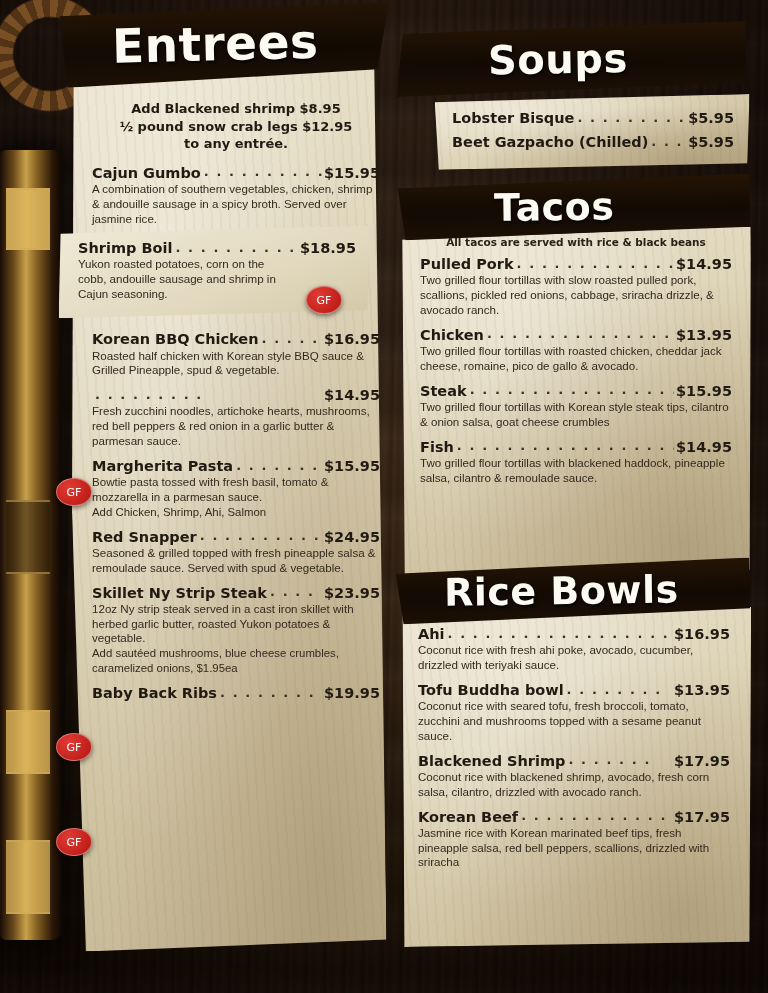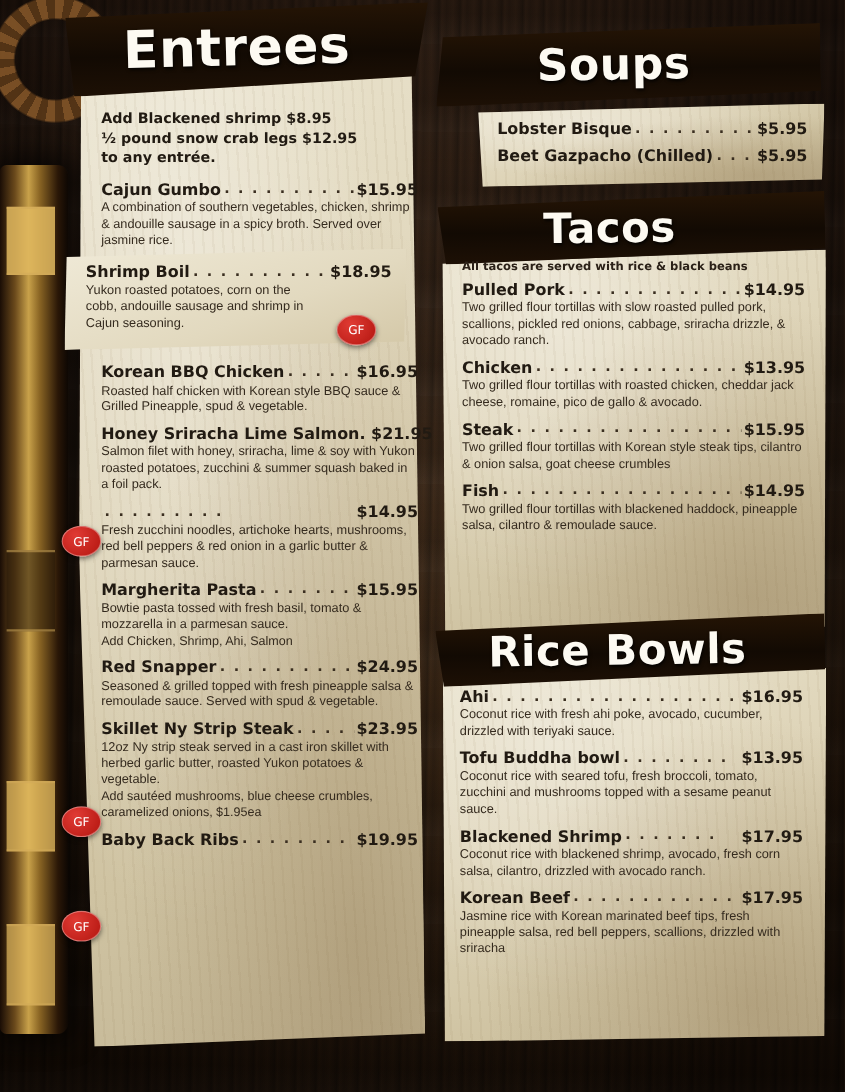--- a/index.html
+++ b/index.html
@@ -139,21 +139,21 @@
   }
   .price{white-space:nowrap;}
   .desc{
     font-family:"Liberation Sans",sans-serif;
     font-size:11.6px;line-height:1.28;color:#342a1e;margin-top:1px;
   }
   .addon{font-size:11.4px;line-height:1.3;color:#342a1e;}
 
   
   #promo{
-    font-family:"DejaVu Sans",sans-serif;font-weight:bold;
+    text-align:center;font-family:"DejaVu Sans",sans-serif;font-weight:bold;
     font-size:13px;line-height:1.35;color:#211a12;margin:8px 0 12px 0;
   }
 
   
   #shrimp-card{
     position:absolute;left:58px;top:228px;width:312px;height:88px;
     background:linear-gradient(160deg,#efe9d6 0%,#e2d9bf 60%,#d4c8a8 100%);
     box-shadow:0 4px 12px rgba(0,0,0,0.45);
     clip-path:polygon(1% 4%,100% 0%,99% 96%,0% 100%);
     transform:rotate(-0.8deg);
@@ -163,21 +163,21 @@
   
   .gf{
     position:absolute;width:34px;height:26px;border-radius:50%;
     background:radial-gradient(circle at 35% 30%,#e03b34,#b3150f);
     color:#fff;font-family:"DejaVu Sans",sans-serif;font-weight:normal;
     font-size:11px;display:flex;align-items:center;justify-content:center;
     box-shadow:0 2px 5px rgba(0,0,0,0.5);
     border:1px solid rgba(255,255,255,0.35);
   }
   .note-center{
-    text-align:left;font-family:"DejaVu Sans",sans-serif;font-weight:bold;
+    text-align:center;font-family:"DejaVu Sans",sans-serif;font-weight:bold;
     font-size:10.5px;color:#2b2118;margin-bottom:8px;
   }
 </style>
 </head>
 <body>
 
 <div class="wood"></div>
 <div class="bottle">
   <div class="label l1"></div>
   <div class="label l2"></div>
@@ -226,28 +226,20 @@
 
   <div class="item">
     <div class="item-head">
       <span class="item-name">Korean BBQ Chicken</span>
       <span class="dots">. . . . . . . . . . . . . . . . . . . . . . .</span>
       <span class="price">$16.95</span>
     </div>
     <div class="desc">Roasted half chicken with Korean style BBQ sauce &amp; Grilled Pineapple, spud &amp; vegetable.</div>
   </div>
 
-  <div class="item">
-    <div class="item-head">
-      <span class="item-name">Honey Sriracha Lime Salmon.</span>
-      <span class="dots"></span>
-      <span class="price">$21.95</span>
-    </div>
-    <div class="desc">Salmon filet with honey, sriracha, lime &amp; soy with Yukon roasted potatoes, zucchini &amp; summer squash baked in a foil pack.</div>
-  </div>
 
   <div class="item">
     <div class="item-head">
       <span class="dots">. . . . . . . . .</span>
       <span class="price">$14.95</span>
     </div>
     <div class="desc">Fresh zucchini noodles, artichoke hearts, mushrooms, red bell peppers &amp; red onion in a garlic butter &amp; parmesan sauce.</div>
   </div>
 
   <div class="item">

